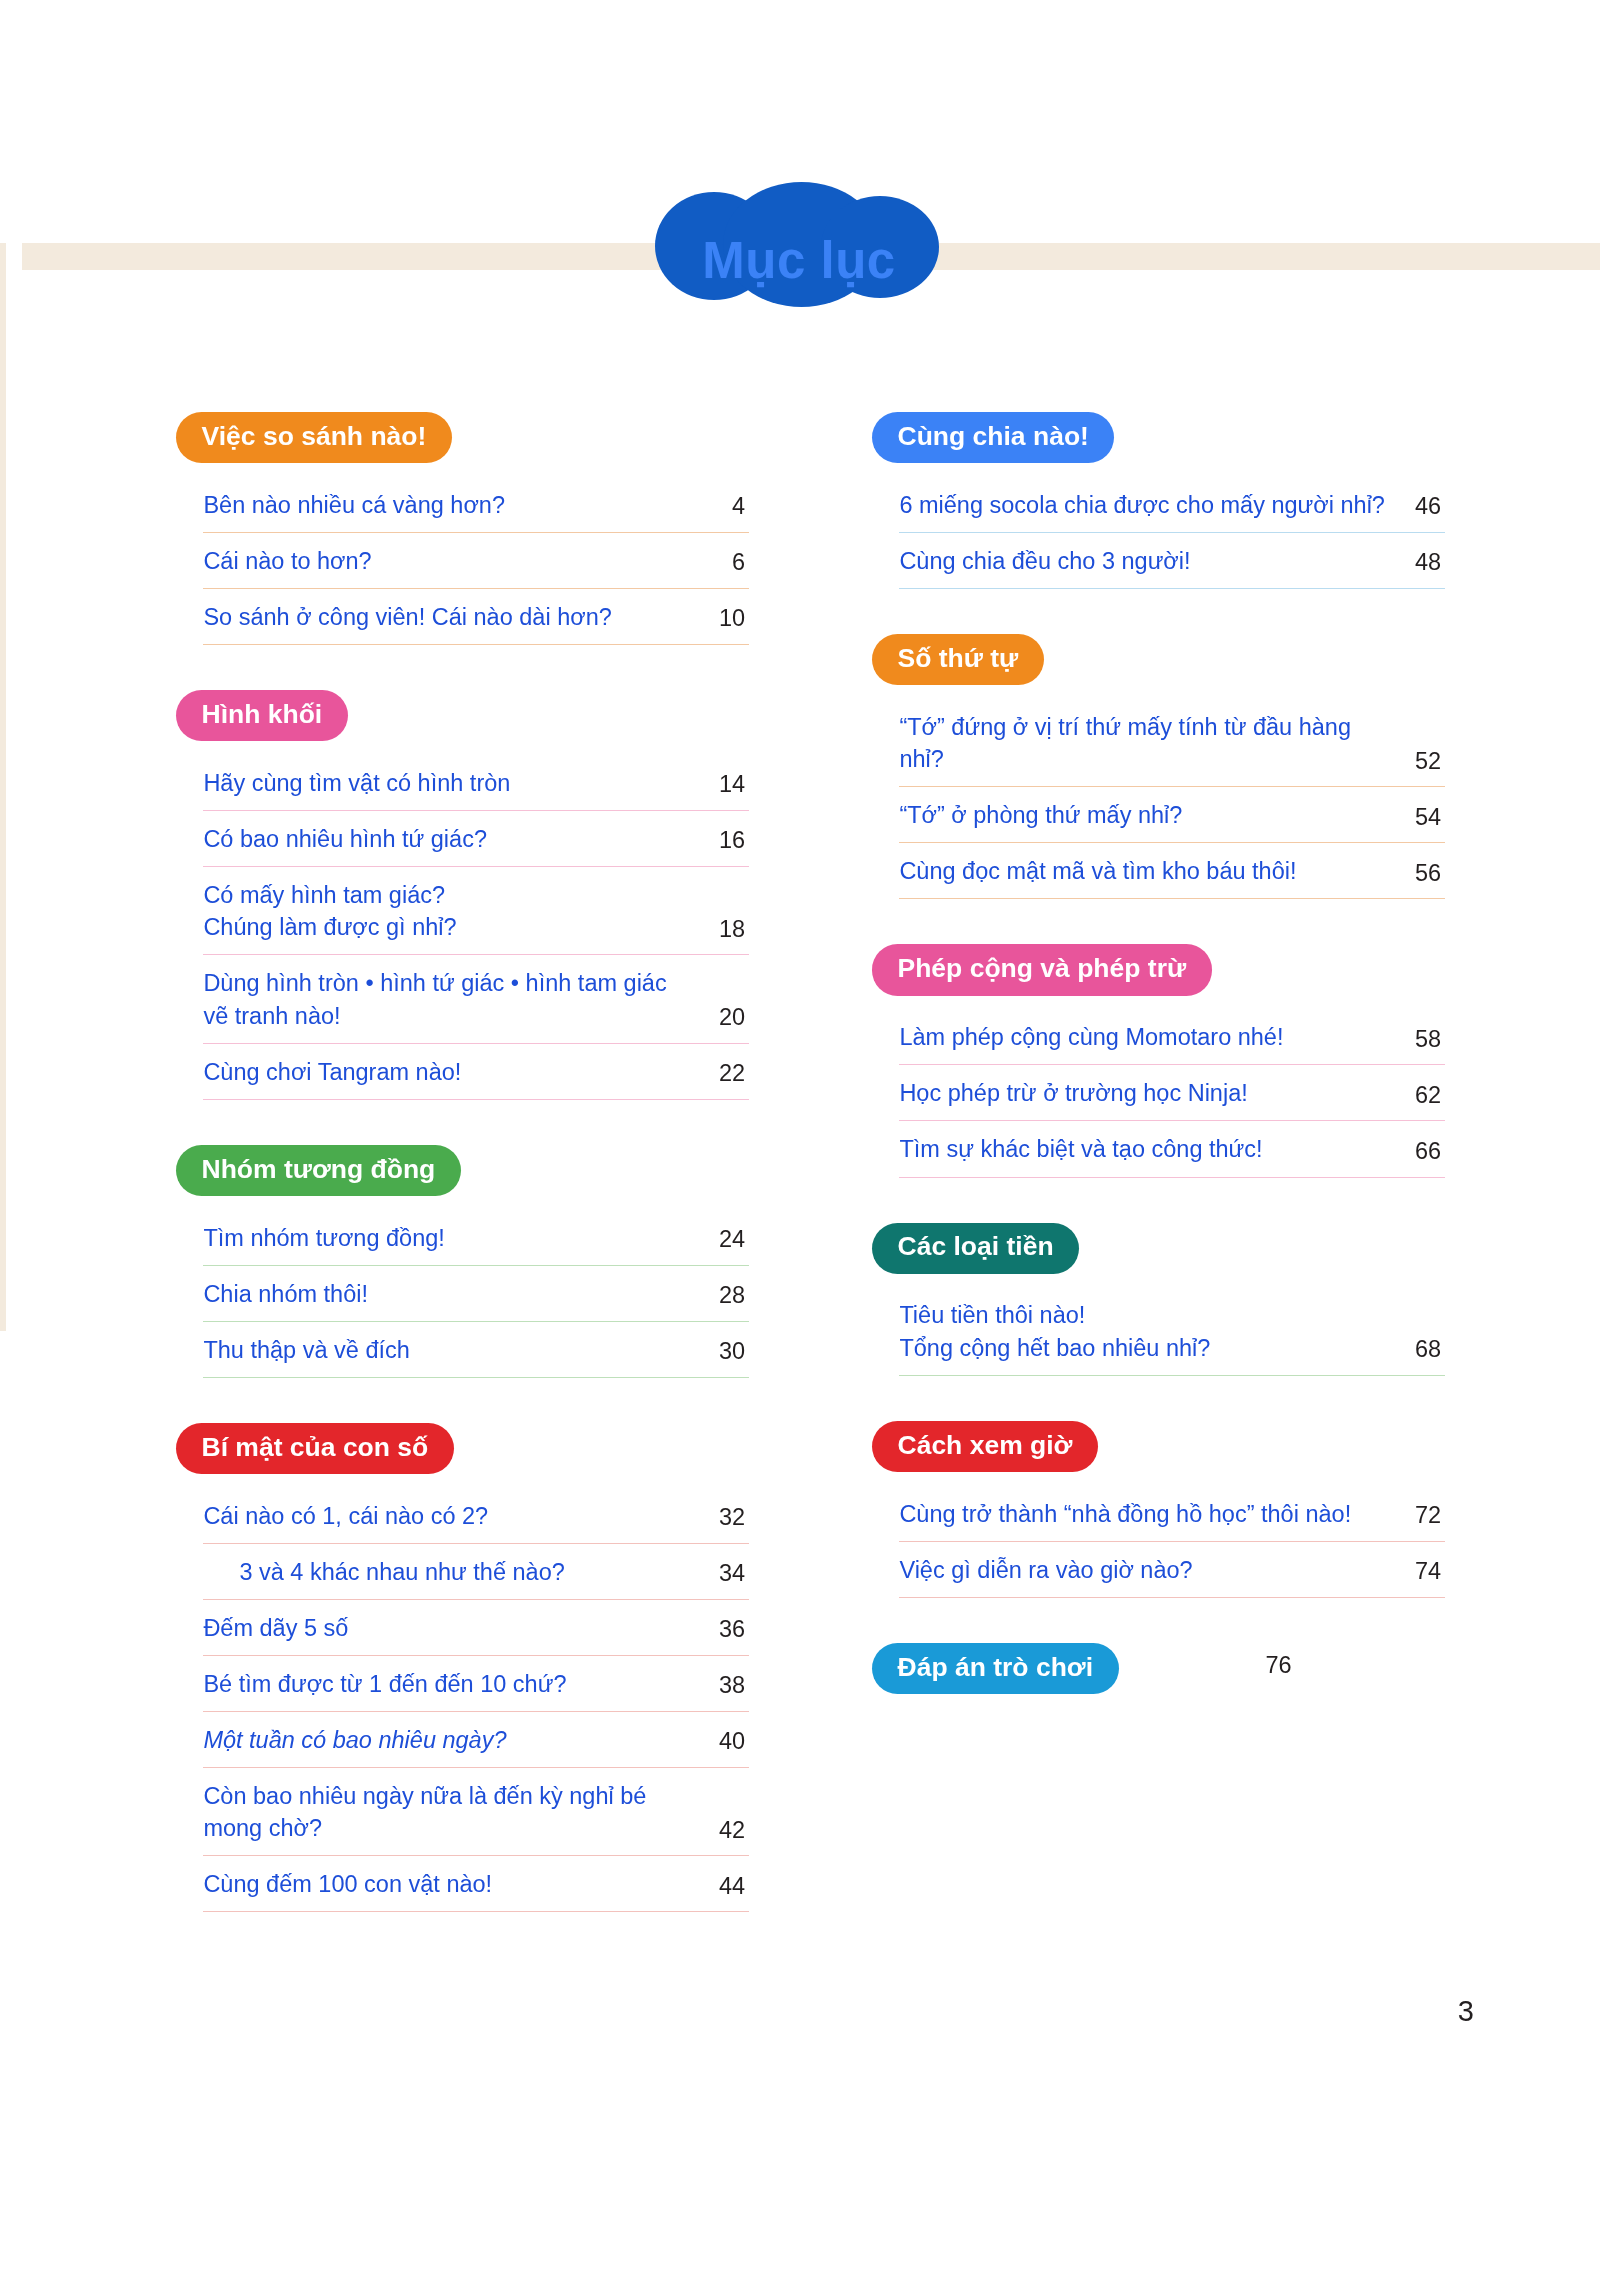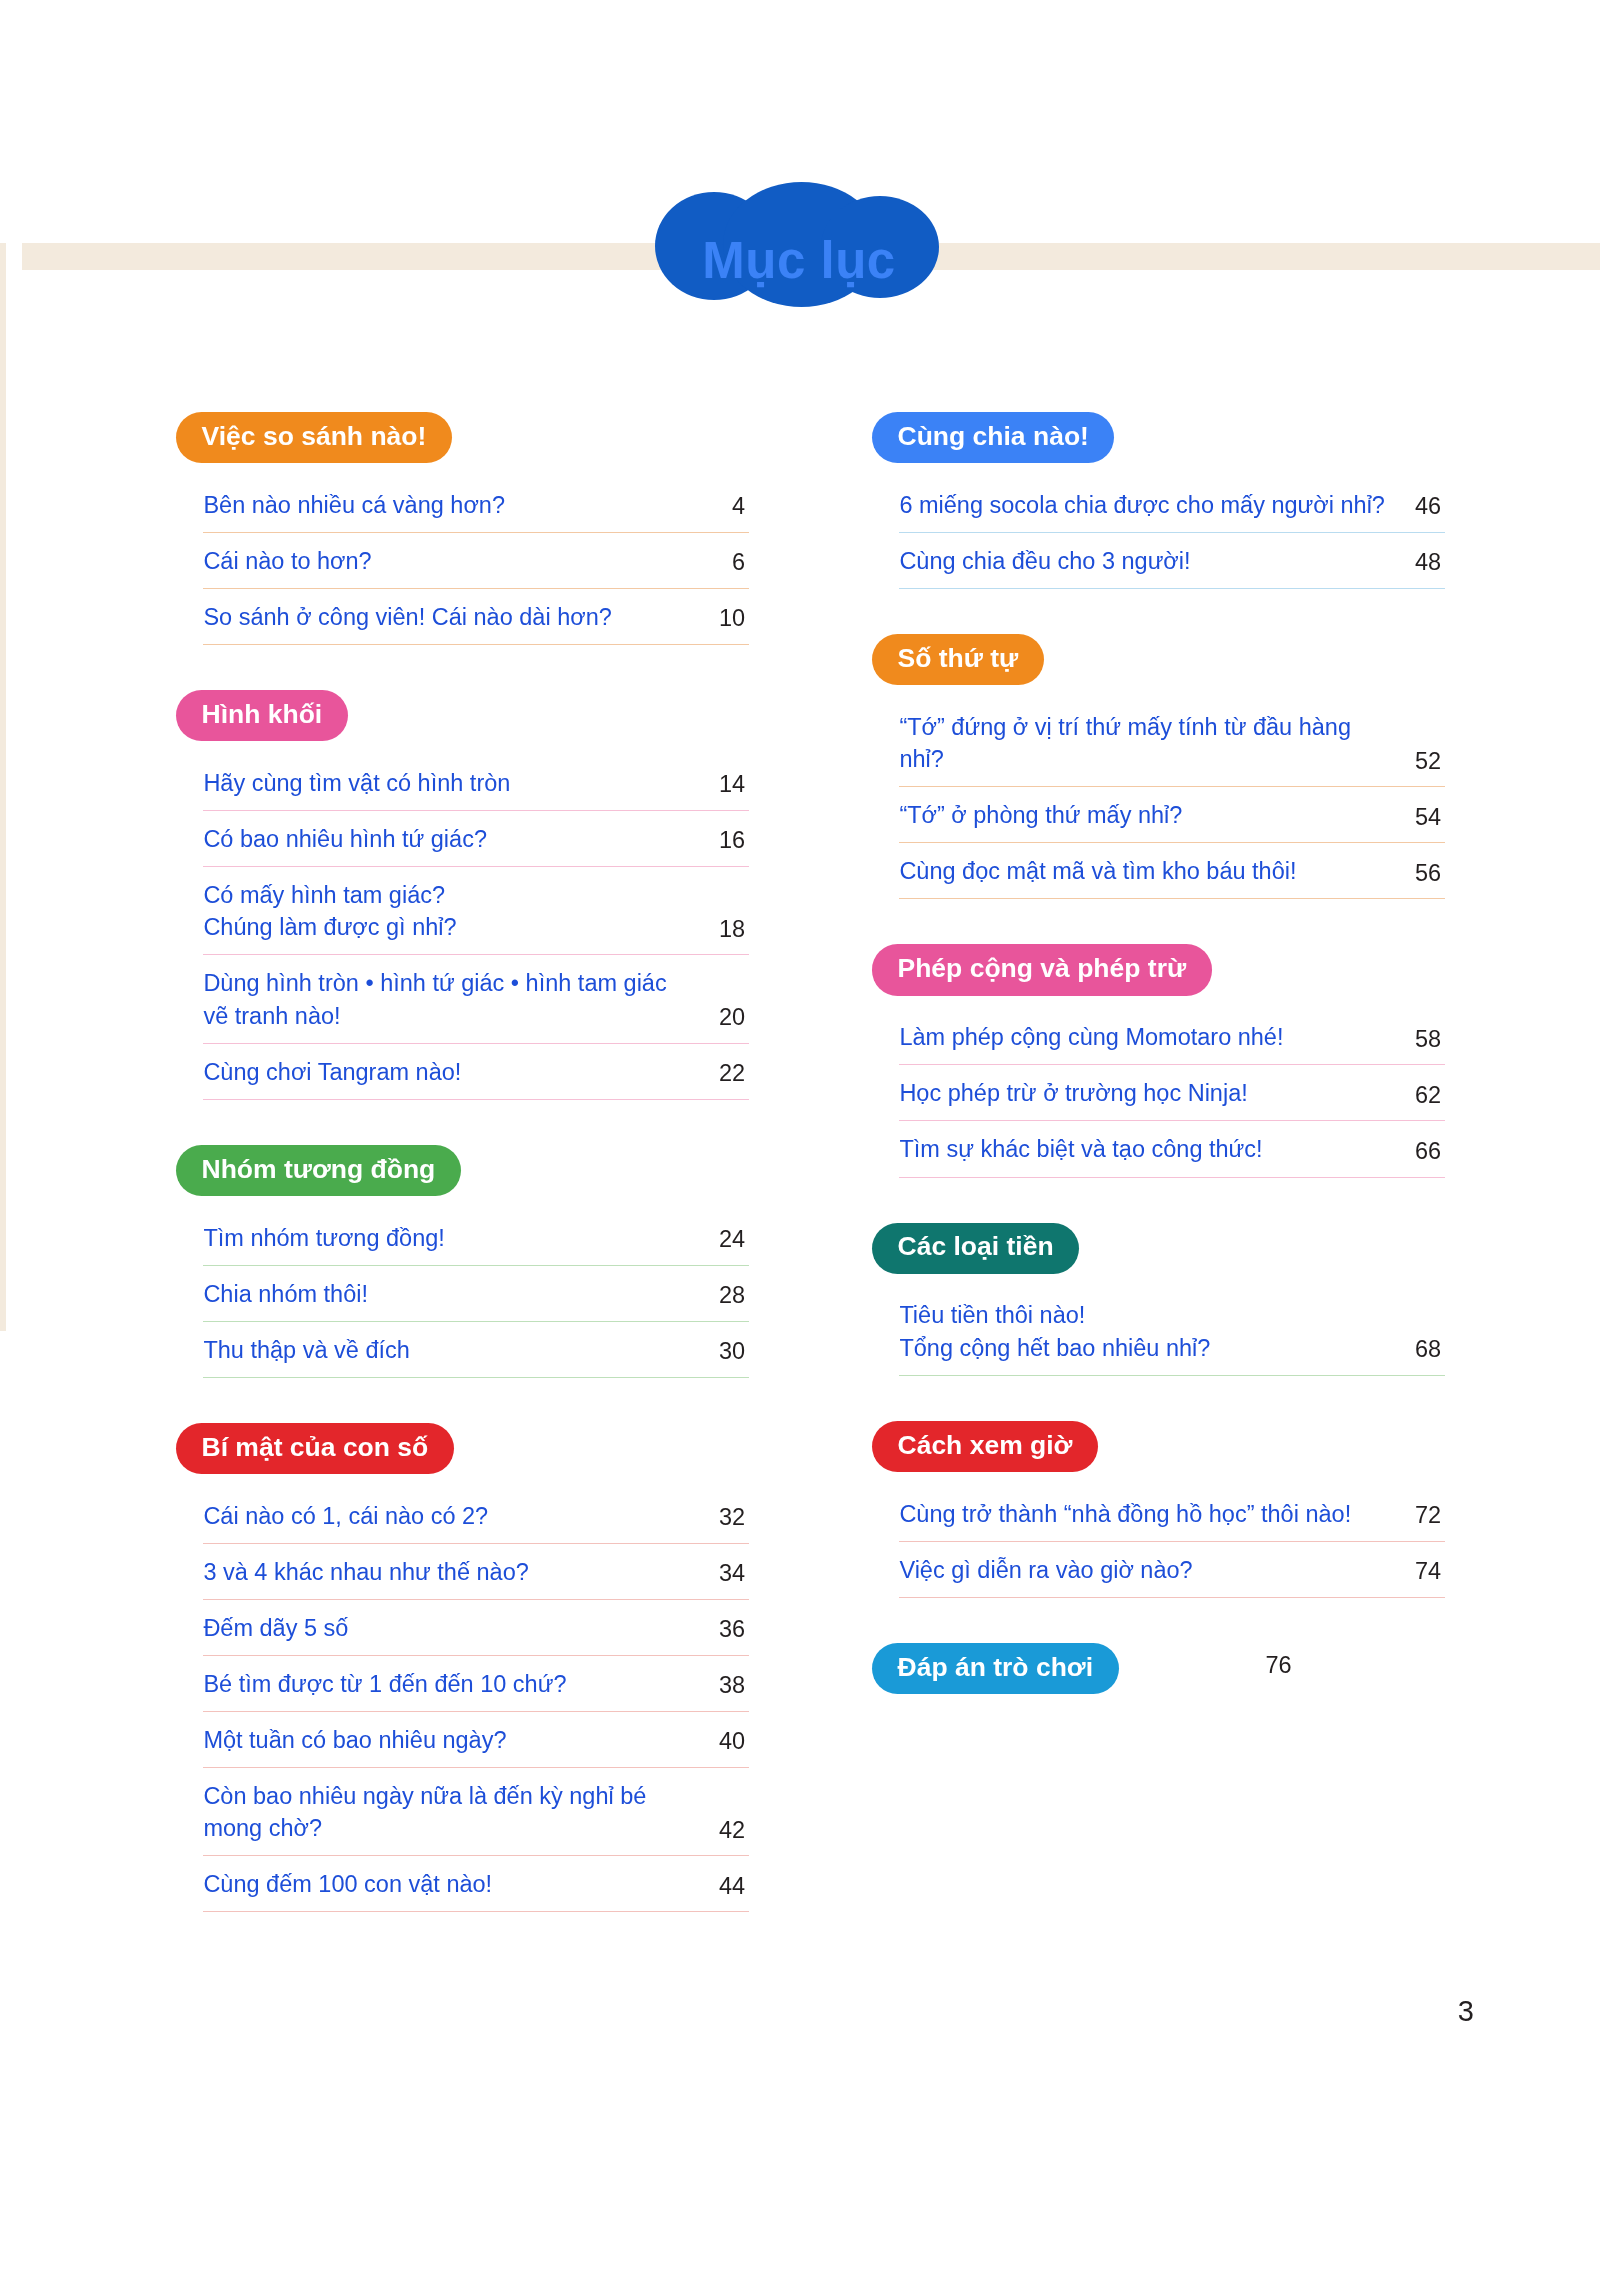--- a/index.html
+++ b/index.html
@@ -193,33 +193,33 @@
           <div class="entry-title" style="white-space: pre-line;">Thu thập và về đích</div>
           <div class="entry-page">30</div>
         </div>
       </div></div>
     <div class="section rule-red"><div class="pill" style="background: rgb(227, 38, 43);">Bí mật của con số</div><div class="entries">
         <div class="entry">
           <div class="entry-title" style="white-space: pre-line;">Cái nào có 1, cái nào có 2?</div>
           <div class="entry-page">32</div>
         </div>
         <div class="entry">
-          <div class="entry-title" style="white-space: pre-line;">3 và 4 khác nhau như thế nào?</div>
+          <div class="entry-title" style="white-space: pre-line; margin-left: 36px;">3 và 4 khác nhau như thế nào?</div>
           <div class="entry-page">34</div>
         </div>
         <div class="entry">
           <div class="entry-title" style="white-space: pre-line;">Đếm dãy 5 số</div>
           <div class="entry-page">36</div>
         </div>
         <div class="entry">
           <div class="entry-title" style="white-space: pre-line;">Bé tìm được từ 1 đến đến 10 chứ?</div>
           <div class="entry-page">38</div>
         </div>
         <div class="entry">
-          <div class="entry-title" style="white-space: pre-line;">Một tuần có bao nhiêu ngày?</div>
+          <div class="entry-title" style="white-space: pre-line; font-style: italic;">Một tuần có bao nhiêu ngày?</div>
           <div class="entry-page">40</div>
         </div>
         <div class="entry">
           <div class="entry-title" style="white-space: pre-line;">Còn bao nhiêu ngày nữa là đến kỳ nghỉ bé mong chờ?</div>
           <div class="entry-page">42</div>
         </div>
         <div class="entry">
           <div class="entry-title" style="white-space: pre-line;">Cùng đếm 100 con vật nào!</div>
           <div class="entry-page">44</div>
         </div>

